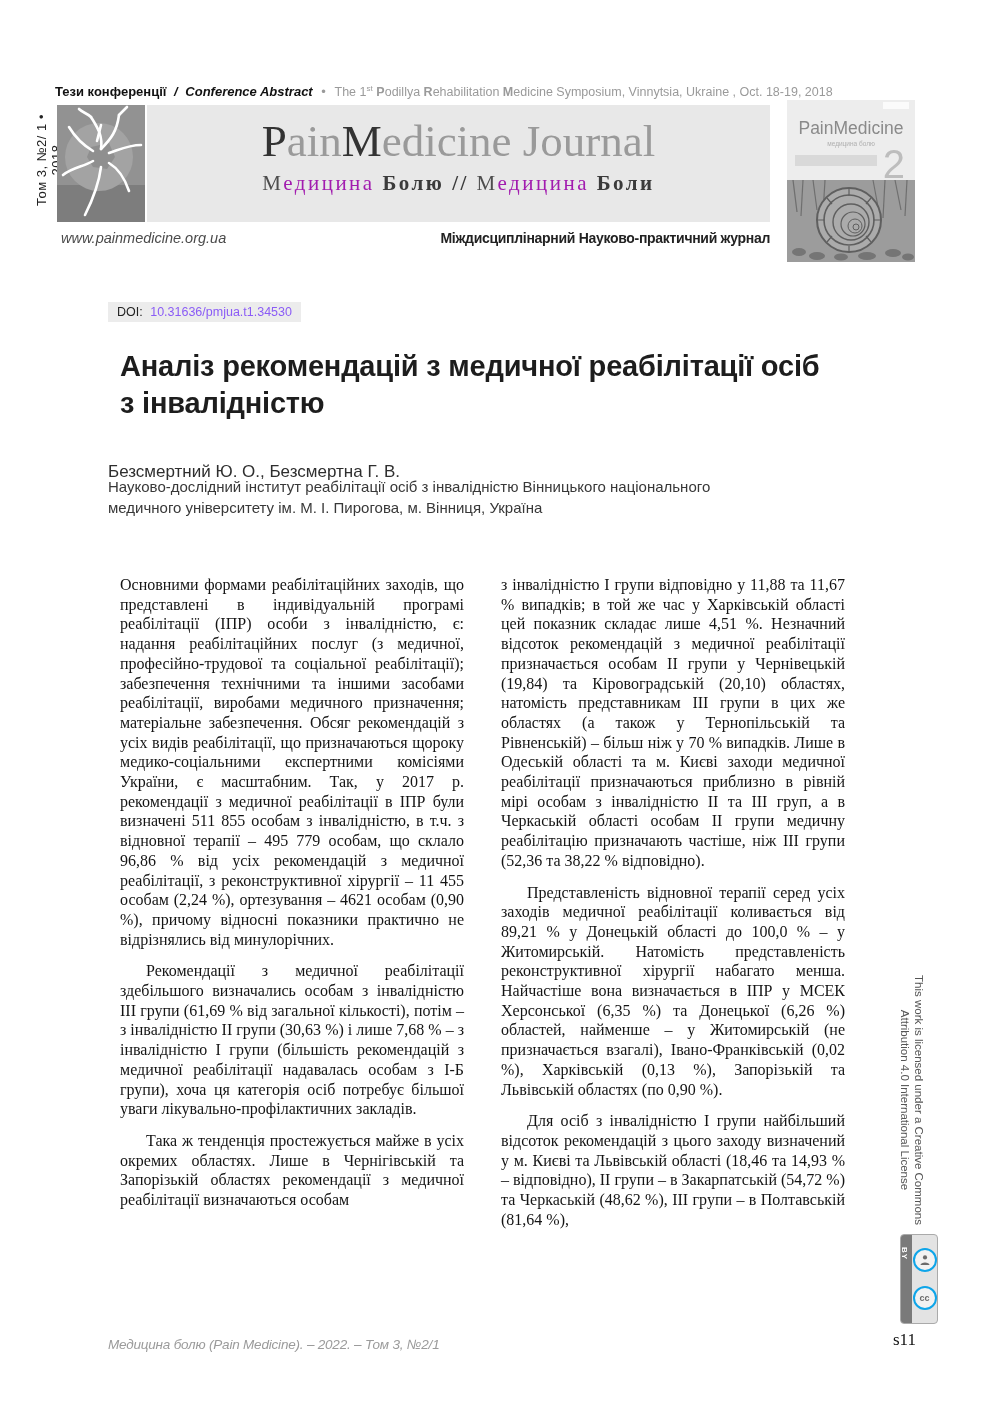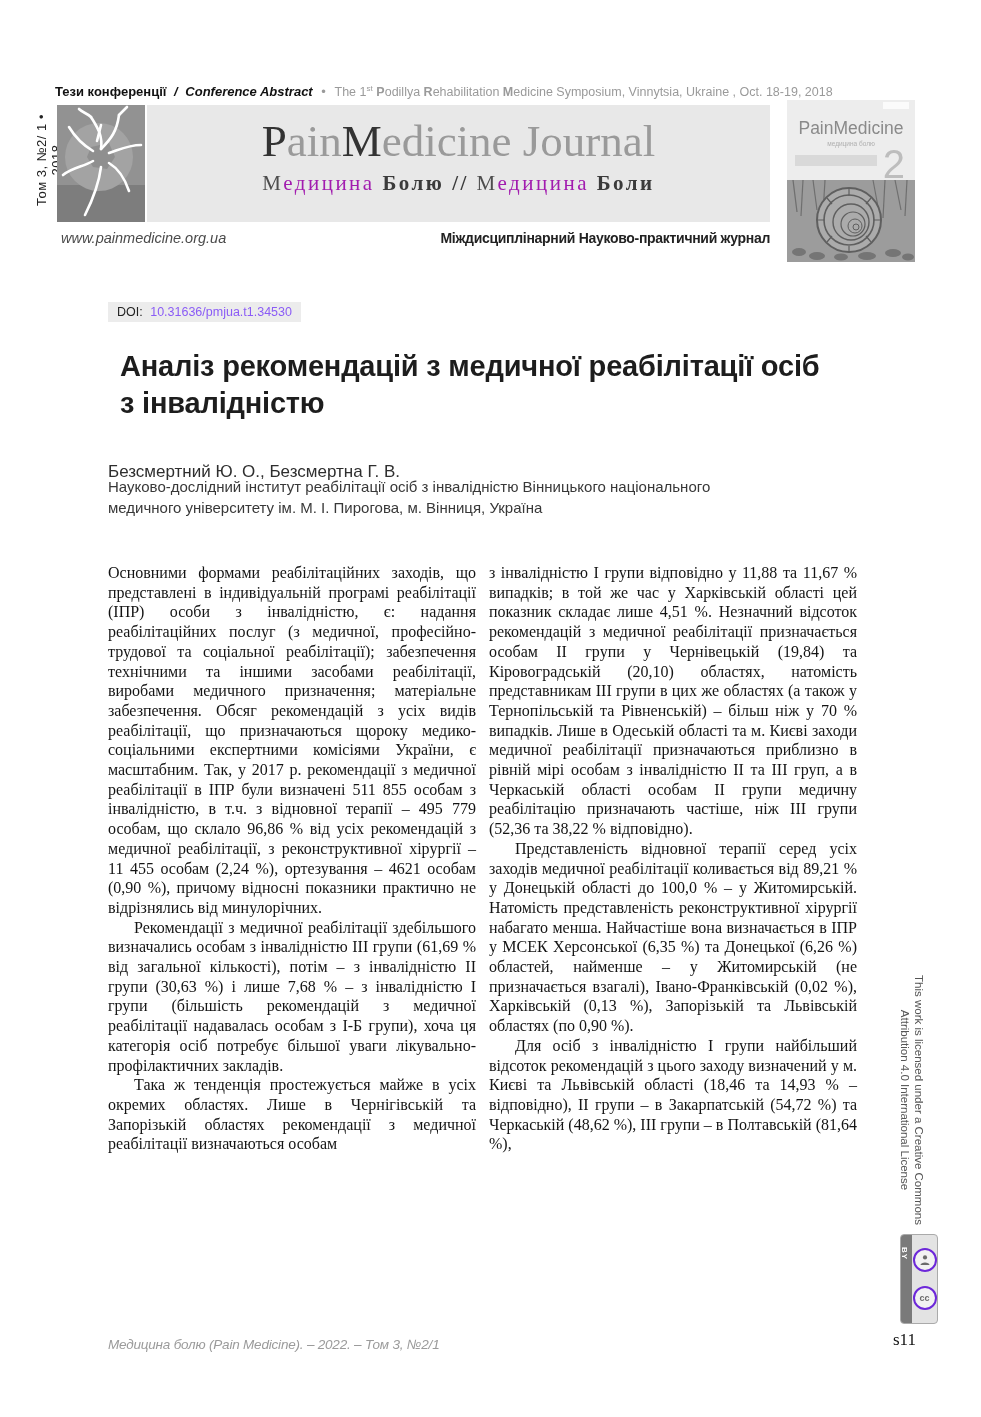--- a/index.html
+++ b/index.html
@@ -52,33 +52,33 @@
   .article-title{left:108px;top:336px;width:712px;font-size:29px;line-height:37px;
                  font-weight:bold;color:#1d1d1d;letter-spacing:-.2px;}
   .authors{left:108px;top:446px;font-size:17px;color:#2e2e2e;margin-top:16px;}
   .affiliation{left:108px;top:476px;width:625px;font-size:15px;line-height:21px;color:#383838;}
 
   
   .col{top:563px;width:368px;font-family:"Liberation Serif",serif;font-size:16px;
        line-height:19.7px;text-align:justify;color:#141414;}
   .col-left{left:108px;}
   .col-right{left:489px;}
-  .col p{margin:0;text-indent:26px;}
+  .col p{margin:12px;text-indent:26px;}
   .col p.first{text-indent:0;}
 
   
   .license-text{left:762px;top:1086px;width:300px;height:28px;transform:rotate(90deg);
                 font-size:11.5px;line-height:14px;color:#555;text-align:center;}
   .cc-badge{left:900px;top:1234px;width:36px;height:88px;background:#e3e3e3;
             border:1px solid #aaa;border-radius:4px;display:flex;}
   .cc-strip{width:11px;background:#7a7a7a;border-radius:3px 0 0 3px;position:relative;}
   .cc-by-text{position:absolute;top:14px;left:-3px;transform:rotate(90deg);
               color:#fff;font-size:8px;font-weight:bold;letter-spacing:1px;}
   .cc-icons{flex:1;display:flex;flex-direction:column;align-items:center;justify-content:space-around;padding:6px 0;}
-  .cc-circle{width:20px;height:20px;border:2px solid #6d28d9;border-radius:50%;
+  .cc-circle{width:20px;height:20px;border:2px solid #0ea5e9;border-radius:50%;
              display:flex;align-items:center;justify-content:center;
              font-size:9px;font-weight:bold;color:#6b6b6b;background:#f2f2f2;}
 
   
   .footer-ref{left:108px;top:1337px;font-size:13.5px;font-style:italic;color:#9b9b9b;letter-spacing:-.2px;}
   .page-number{left:893px;top:1330px;font-family:"Liberation Serif",serif;font-size:17px;color:#111;}
 </style>
 </head>
 <body>
 

